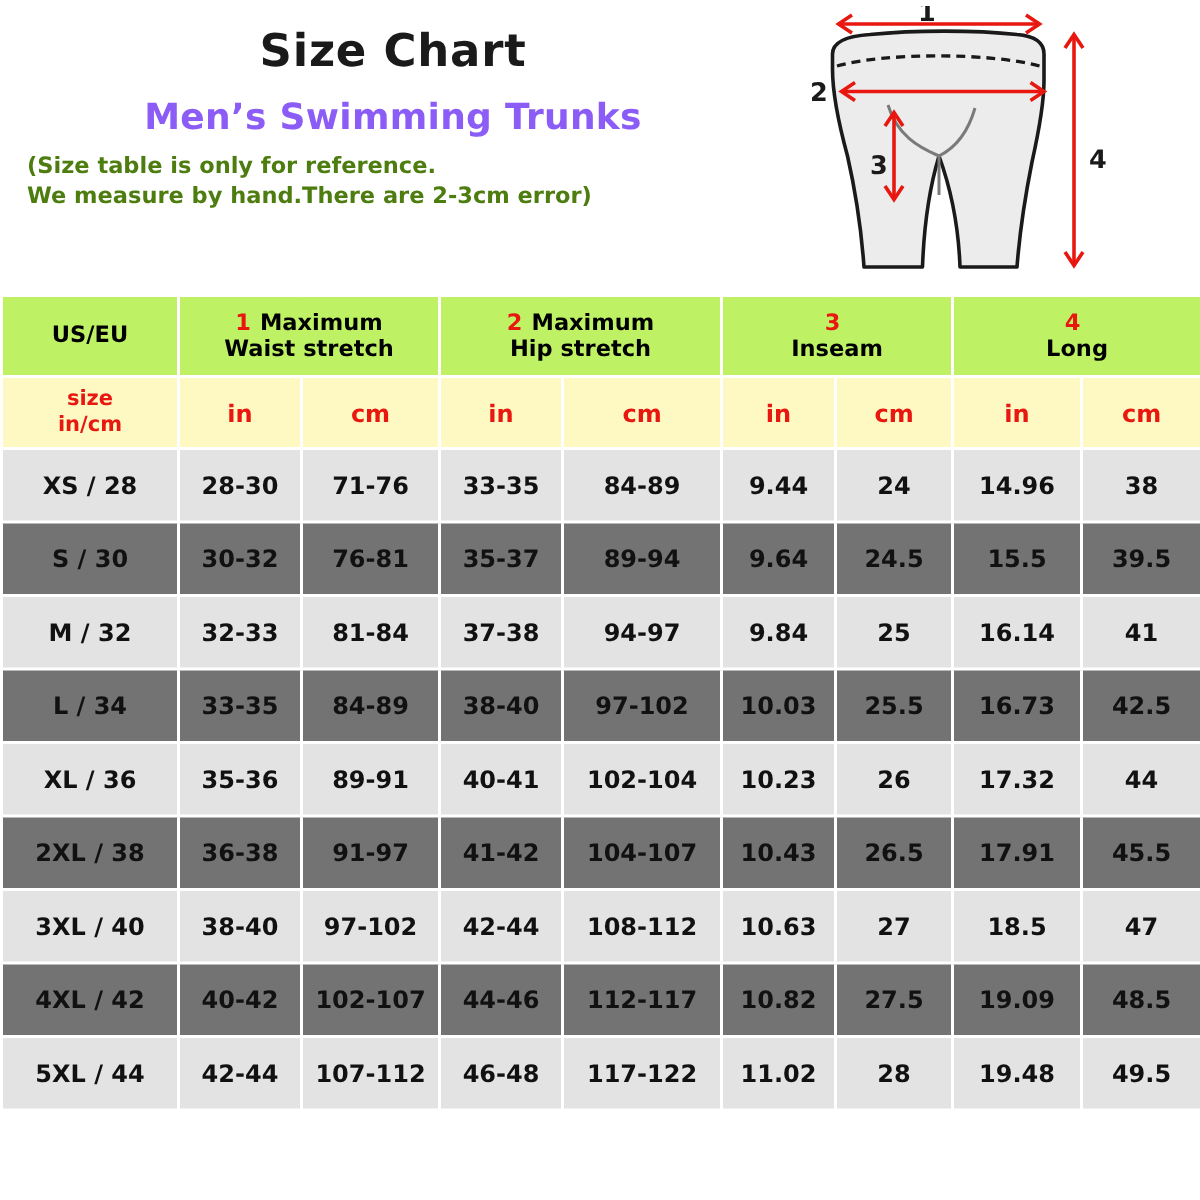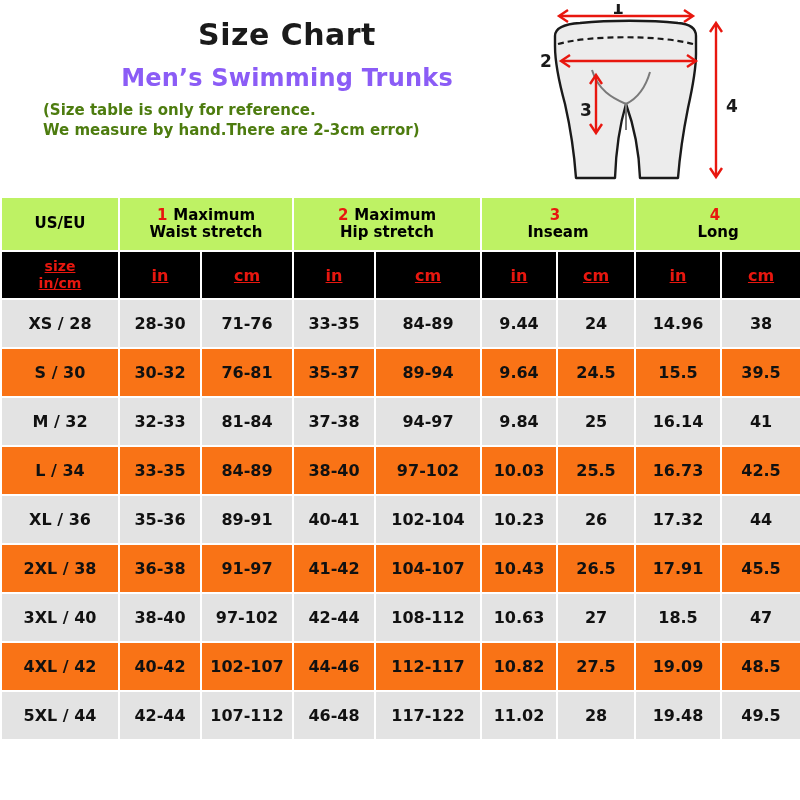--- a/index.html
+++ b/index.html
@@ -23,21 +23,21 @@
   
   .header {
     position: absolute;
     left: 0;
     top: 0;
     width: 800px;
     height: 196px;
   }
   .title-block {
     position: absolute;
-    left: 27px;
+    left: 2px;
     top: 18px;
     width: 520px;
     text-align: center;
   }
   .title-main {
     font-size: 30px;
     font-weight: bold;
     color: #1a1a1a;
     letter-spacing: 0.5px;
     line-height: 1.12;
@@ -97,41 +97,40 @@
     color: #e8170f;
     font-weight: bold;
     margin-right: 6px;
   }
   .hdr .stack {
     display: block;
   }
   .hdr .l1 { display: block; }
   .hdr .l2 { display: block; }
   .subhdr {
-    background: #000000;
+    background: #fef9c3;
     color: #e8170f;
     font-weight: bold;
     height: 46px;
     font-size: 16px;
-    text-decoration: underline;
   }
   .subhdr.sizecell {
     color: #e8170f;
     font-size: 14px;
     line-height: 1.2;
   }
   .subhdr.sizecell span { display: block; }
   tbody td {
     height: 47px;
     font-size: 16px;
     font-weight: bold;
     color: #111111;
   }
   tr.odd td { background: #e3e3e3; }
-  tr.even td { background: #f97316; margin-top: 24px; }
+  tr.even td { background: #737373; margin-top: 24px; }
   td.sizelabel { font-size: 16px; }
   .colA { width: 118px; }
   .colB { width: 82px; }
   .colC { width: 92px; }
   .colD { width: 82px; }
   .colE { width: 106px; }
   .colF { width: 76px; }
   .colG { width: 78px; }
   .colH { width: 86px; }
   .colI { width: 80px; }

